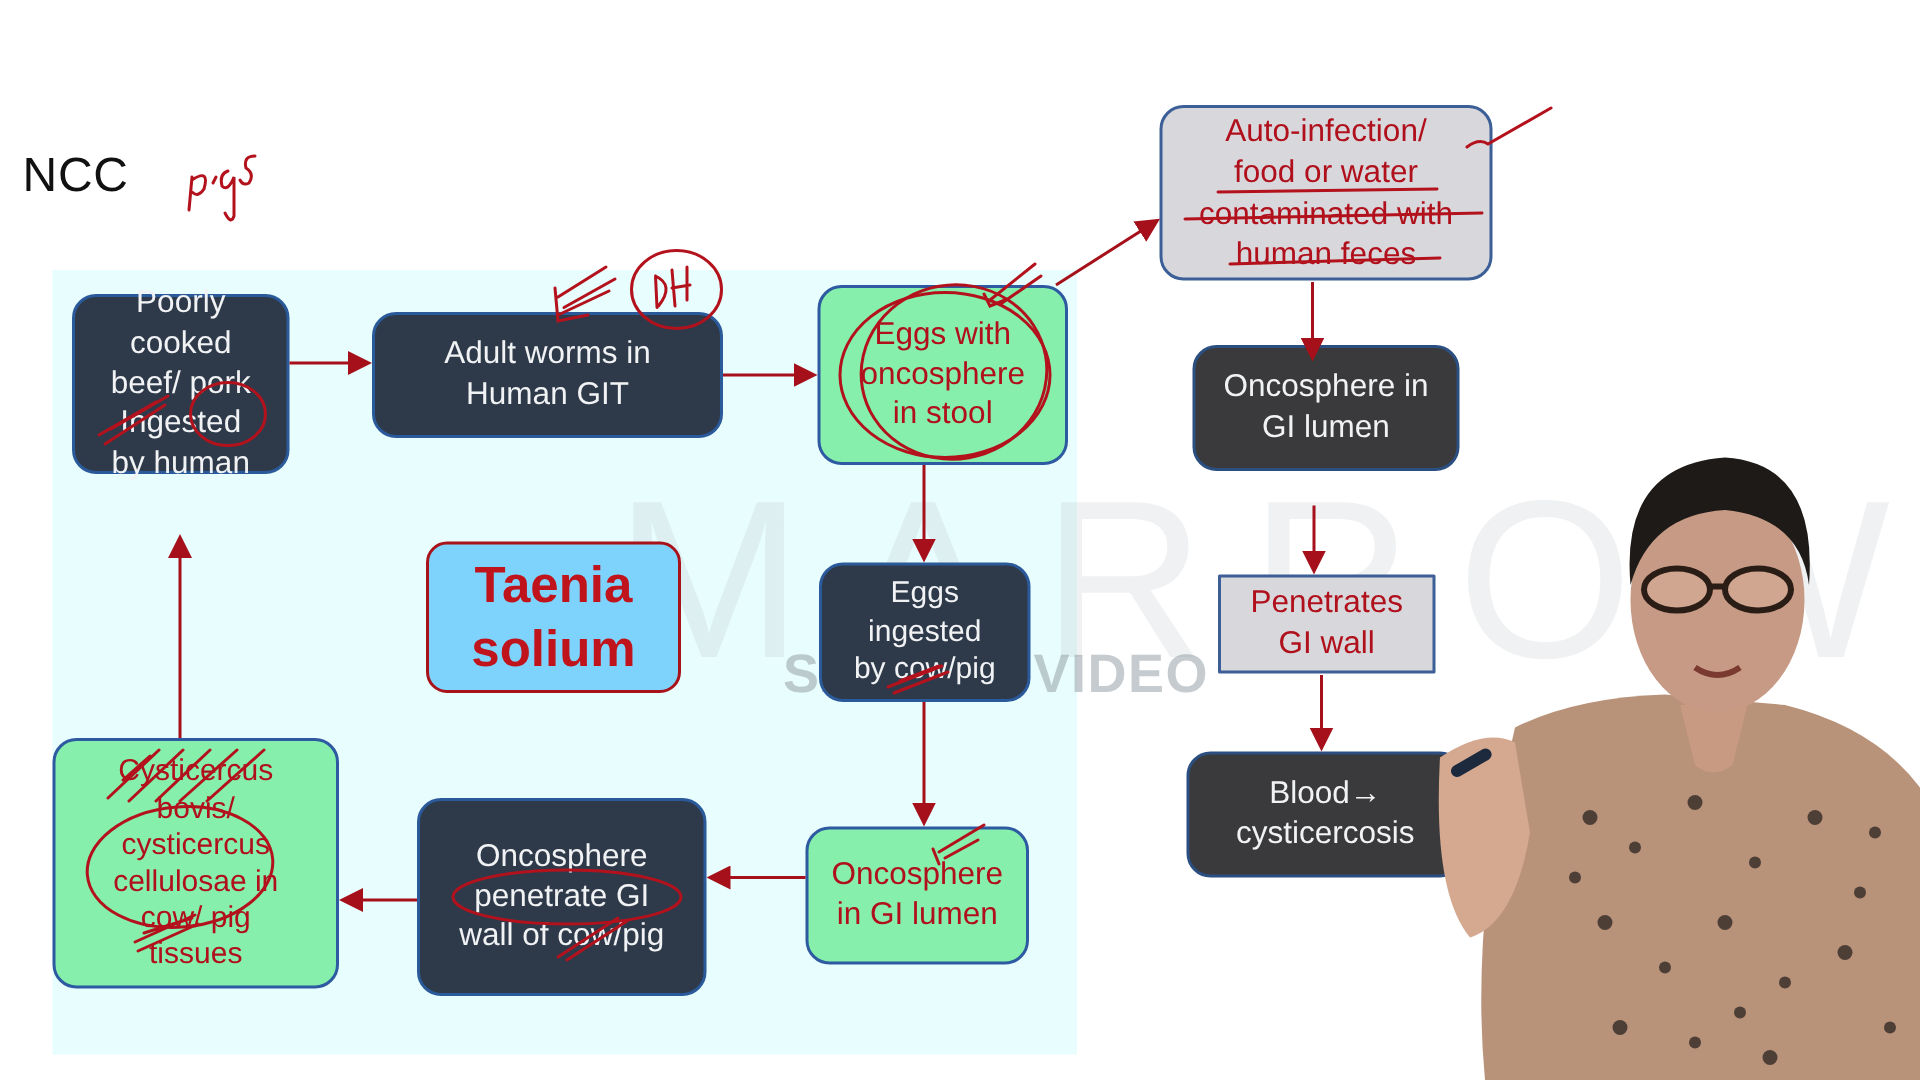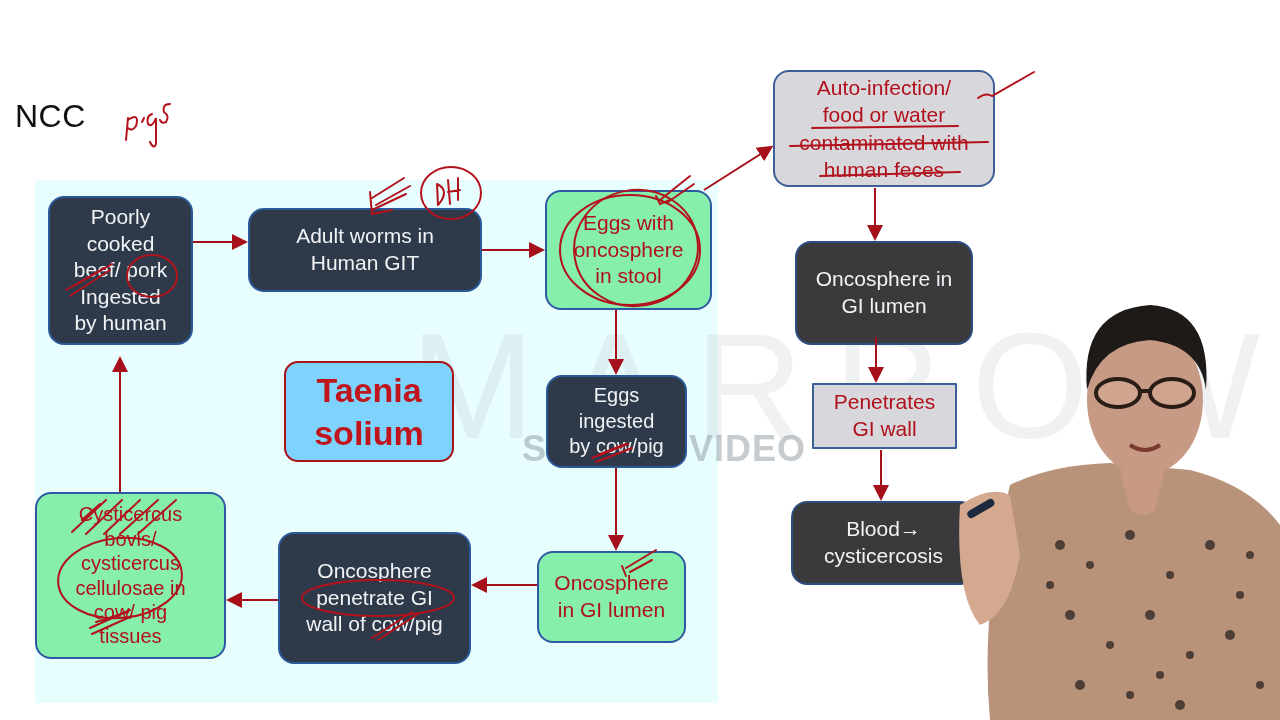--- a/index.html
+++ b/index.html
@@ -47,21 +47,21 @@
 </head>
 <body>
 
 <div class="heading">NCC</div>
 
 <div class="panel"></div>
 
 <div class="watermark">MARROW</div>
 <div class="watermark2">SAMPLE VIDEO</div>
 
-<div class="box dark" style="left:48px; top:196px; width:145px; height:149px; font-size:21px;">
+<div class="box dark" style="left:48px; top:196px; width:145px; height:120px; font-size:21px;">
   <div>
     <div>Poorly</div>
     <div>cooked</div>
     <div>beef/ pork</div>
     <div>Ingested</div>
     <div>by human</div>
   </div>
 </div>
 
 <div class="box dark" style="left:248px; top:208px; width:234px; height:84px;">
@@ -122,21 +122,21 @@
 
 <div class="box grey" style="left:773px; top:70px; width:222px; height:117px; font-size:21px; line-height:1.3;">
   <div>
     <div>Auto-infection/</div>
     <div>food or water</div>
     <div style="white-space:nowrap;">contaminated with</div>
     <div>human feces</div>
   </div>
 </div>
 
-<div class="box dark2" style="left:795px; top:241px; width:178px; height:104px;">
+<div class="box dark2" style="left:795px; top:230px; width:178px; height:84px;">
   <div>
     <div>Oncosphere in</div>
     <div>GI lumen</div>
   </div>
 </div>
 
 <div class="box grey" style="left:812px; top:383px; width:145px; height:66px; border-radius:1px;">
   <div>
     <div>Penetrates</div>
     <div>GI wall</div>

